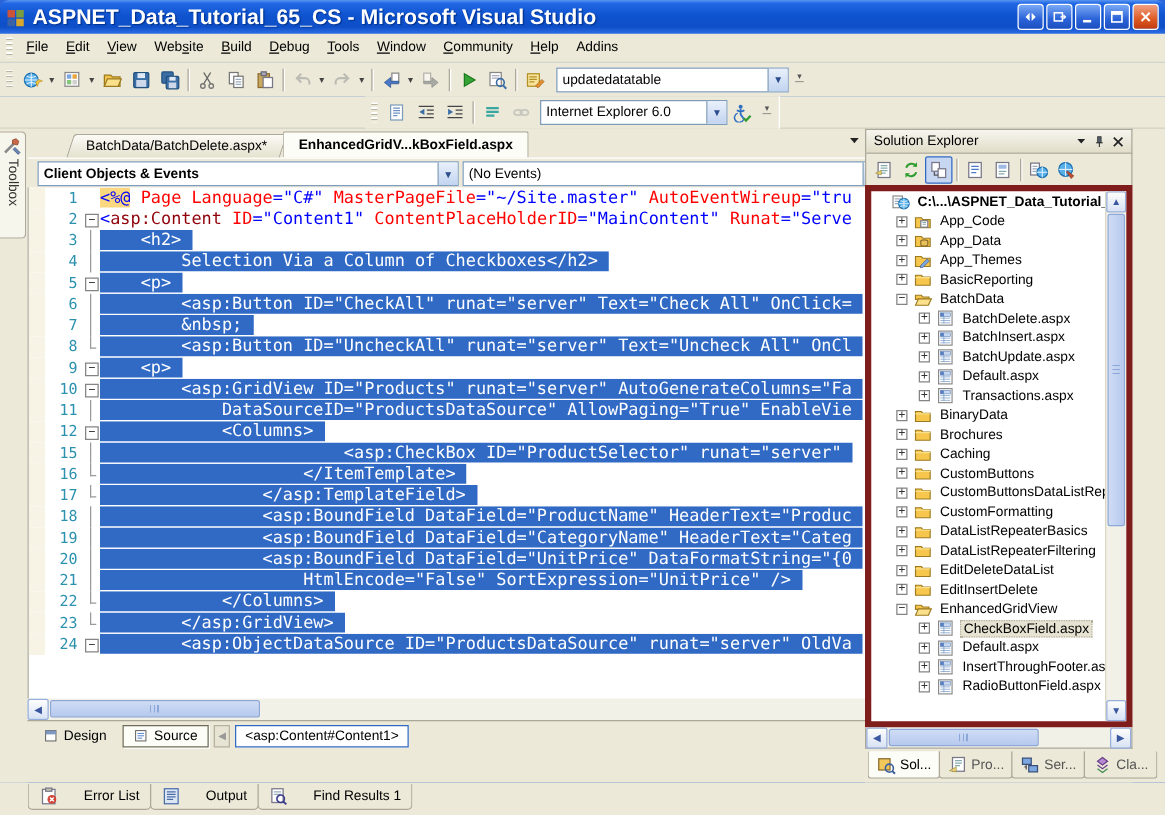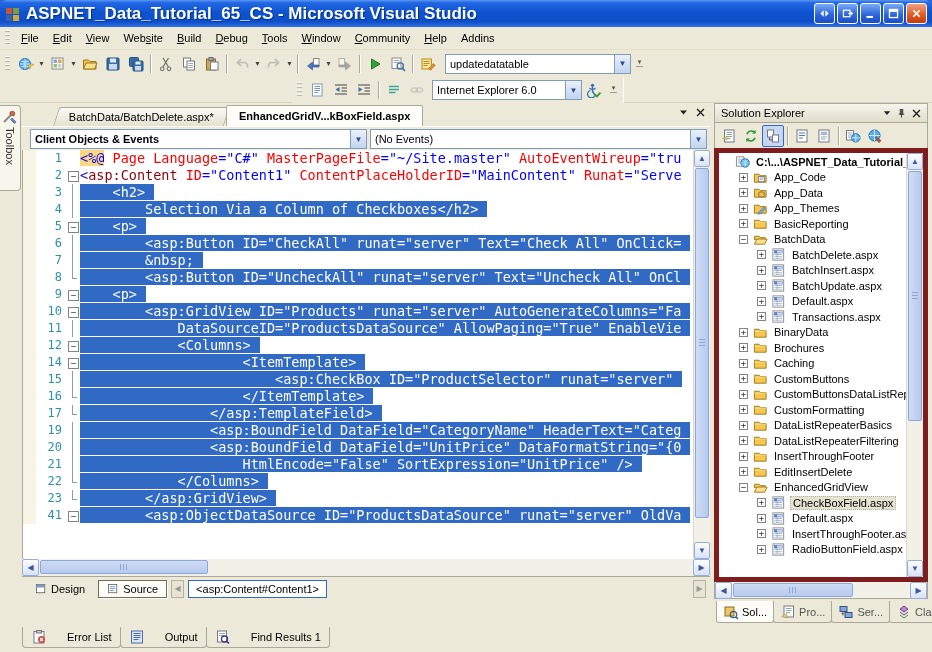--- a/index.html
+++ b/index.html
@@ -87,21 +87,21 @@
            background:repeating-linear-gradient(90deg,#8CA8D8 0 1px,transparent 1px 3px);}
   .v-thumb::after{width:6px;height:8px;background:repeating-linear-gradient(180deg,#8CA8D8 0 1px,transparent 1px 3px);}
   .hsb .right{position:absolute;right:0;}
   
   .design-bar{height:24px;display:flex;align-items:center;gap:4px;padding:0 4px;background:#ECE9D8;border-top:1px solid #ACA899;}
   .view-btn{display:flex;align-items:center;gap:4px;padding:2px 8px;border:1px solid transparent;}
   .view-btn.active{background:#fdfdf8;border:1px solid #6f6d58;box-shadow:1px 1px 0 #fff;}
   .nav-arrow{width:13px;height:18px;border:1px solid #b6b2a0;background:#e7e4d4;color:#999;display:flex;align-items:center;justify-content:center;font-size:8px;}
   .breadcrumb{border:1px solid #316AC5;background:#fff;padding:2px 7px;white-space:nowrap;}
   
-  .se-panel{position:absolute;left:714px;top:0;width:214px;height:100%;display:flex;flex-direction:column;background:#ECE9D8;}
+  .se-panel{position:absolute;left:692px;top:0;width:214px;height:100%;display:flex;flex-direction:column;background:#ECE9D8;}
   .se-header{height:19px;display:flex;align-items:center;padding:1px 3px 1px 6px;background:linear-gradient(180deg,#f6f5ee,#e1ddc9);
              border:1px solid #ACA899;border-bottom:none;}
   .se-title{flex:1;}
   .se-hbtn{width:15px;height:15px;display:flex;align-items:center;justify-content:center;color:#222;}
   .se-toolbar{height:26px;display:flex;align-items:center;padding:0 3px;border:1px solid #ACA899;border-bottom:none;background:#ECE9D8;}
   .se-tbtn{width:22px;height:22px;display:flex;align-items:center;justify-content:center;border:1px solid transparent;border-radius:2px;}
   .se-tbtn.pressed{border-color:#316AC5;background:#c8d7f1;}
   .se-tree-wrap{flex:1;position:relative;border:5px solid #7f1d1d;background:#fff;overflow:hidden;}
   .se-tree{position:absolute;inset:0 17px 0 0;overflow:hidden;padding-top:1px;}
   .trow{display:flex;align-items:center;height:15.5px;white-space:nowrap;}
@@ -411,30 +411,30 @@
             <div class="cl"><span class="lmargin"></span><span class="ln">3</span><span class="om m-line"></span><span class="ct"><span class="sel">    &lt;h2&gt;</span></span></div>
             <div class="cl"><span class="lmargin"></span><span class="ln">4</span><span class="om m-line"></span><span class="ct"><span class="sel">        Selection Via a Column of Checkboxes&lt;/h2&gt;</span></span></div>
             <div class="cl"><span class="lmargin"></span><span class="ln">5</span><span class="om m-box"></span><span class="ct"><span class="sel">    &lt;p&gt;</span></span></div>
             <div class="cl"><span class="lmargin"></span><span class="ln">6</span><span class="om m-line"></span><span class="ct"><span class="sel">        &lt;asp:Button ID="CheckAll" runat="server" Text="Check All" OnClick=</span></span></div>
             <div class="cl"><span class="lmargin"></span><span class="ln">7</span><span class="om m-line"></span><span class="ct"><span class="sel">        &amp;nbsp;</span></span></div>
             <div class="cl"><span class="lmargin"></span><span class="ln">8</span><span class="om m-end"></span><span class="ct"><span class="sel">        &lt;asp:Button ID="UncheckAll" runat="server" Text="Uncheck All" OnCl</span></span></div>
             <div class="cl"><span class="lmargin"></span><span class="ln">9</span><span class="om m-box"></span><span class="ct"><span class="sel">    &lt;p&gt;</span></span></div>
             <div class="cl"><span class="lmargin"></span><span class="ln">10</span><span class="om m-box"></span><span class="ct"><span class="sel">        &lt;asp:GridView ID="Products" runat="server" AutoGenerateColumns="Fa</span></span></div>
             <div class="cl"><span class="lmargin"></span><span class="ln">11</span><span class="om m-line"></span><span class="ct"><span class="sel">            DataSourceID="ProductsDataSource" AllowPaging="True" EnableVie</span></span></div>
             <div class="cl"><span class="lmargin"></span><span class="ln">12</span><span class="om m-box"></span><span class="ct"><span class="sel">            &lt;Columns&gt;</span></span></div>
-            <div class="cl"><span class="lmargin"></span><span class="ln">14</span><span class="om m-box"></span><span class="ct"><span class="sel">                    &lt;ItemTemplate&gt;</span></span></div>
             <div class="cl"><span class="lmargin"></span><span class="ln">15</span><span class="om m-line"></span><span class="ct"><span class="sel">                        &lt;asp:CheckBox ID="ProductSelector" runat="server"</span></span></div>
             <div class="cl"><span class="lmargin"></span><span class="ln">16</span><span class="om m-end"></span><span class="ct"><span class="sel">                    &lt;/ItemTemplate&gt;</span></span></div>
             <div class="cl"><span class="lmargin"></span><span class="ln">17</span><span class="om m-end"></span><span class="ct"><span class="sel">                &lt;/asp:TemplateField&gt;</span></span></div>
+            <div class="cl"><span class="lmargin"></span><span class="ln">18</span><span class="om m-line"></span><span class="ct"><span class="sel">                &lt;asp:BoundField DataField="ProductName" HeaderText="Produc</span></span></div>
             <div class="cl"><span class="lmargin"></span><span class="ln">19</span><span class="om m-line"></span><span class="ct"><span class="sel">                &lt;asp:BoundField DataField="CategoryName" HeaderText="Categ</span></span></div>
             <div class="cl"><span class="lmargin"></span><span class="ln">20</span><span class="om m-line"></span><span class="ct"><span class="sel">                &lt;asp:BoundField DataField="UnitPrice" DataFormatString="{0</span></span></div>
             <div class="cl"><span class="lmargin"></span><span class="ln">21</span><span class="om m-line"></span><span class="ct"><span class="sel">                    HtmlEncode="False" SortExpression="UnitPrice" /&gt;</span></span></div>
             <div class="cl"><span class="lmargin"></span><span class="ln">22</span><span class="om m-end"></span><span class="ct"><span class="sel">            &lt;/Columns&gt;</span></span></div>
             <div class="cl"><span class="lmargin"></span><span class="ln">23</span><span class="om m-end"></span><span class="ct"><span class="sel">        &lt;/asp:GridView&gt;</span></span></div>
-            <div class="cl"><span class="lmargin"></span><span class="ln">41</span><span class="om m-box"></span><span class="ct"><span class="sel">        &lt;asp:ObjectDataSource ID="ProductsDataSource" runat="server" OldVa</span></span></div>
+            <div class="cl"><span class="lmargin"></span><span class="ln">24</span><span class="om m-box"></span><span class="ct"><span class="sel">        &lt;asp:ObjectDataSource ID="ProductsDataSource" runat="server" OldVa</span></span></div>
           </div>
         <div class="vsb">
           <div class="sb-btn">▲</div>
           <div class="v-thumb"></div>
           <div class="sb-btn down">▼</div>
         </div>
       </div>
 
       <div class="hsb">
         <div class="sb-btn">◀</div>
@@ -702,21 +702,21 @@
                 <path d="M1.5 6.5h12.5" stroke="#fbe08c"></path>
               </svg>
               <span class="tlabel">DataListRepeaterFiltering</span>
             </div>
             <div class="trow" style="padding-left: 20px;">
               <span class="texp">+</span>
               <svg viewBox="0 0 16 16" class="ic ticon">
                 <path d="M1.5 4.5h5l1.3 1.5H14v7H1.5z" fill="#f6c64d" stroke="#9c7a1f"></path>
                 <path d="M1.5 6.5h12.5" stroke="#fbe08c"></path>
               </svg>
-              <span class="tlabel">InsertThroughFooter</span>
+              <span class="tlabel">EditDeleteDataList</span>
             </div>
             <div class="trow" style="padding-left: 20px;">
               <span class="texp">+</span>
               <svg viewBox="0 0 16 16" class="ic ticon">
                 <path d="M1.5 4.5h5l1.3 1.5H14v7H1.5z" fill="#f6c64d" stroke="#9c7a1f"></path>
                 <path d="M1.5 6.5h12.5" stroke="#fbe08c"></path>
               </svg>
               <span class="tlabel">EditInsertDelete</span>
             </div>
             <div class="trow" style="padding-left: 20px;">

